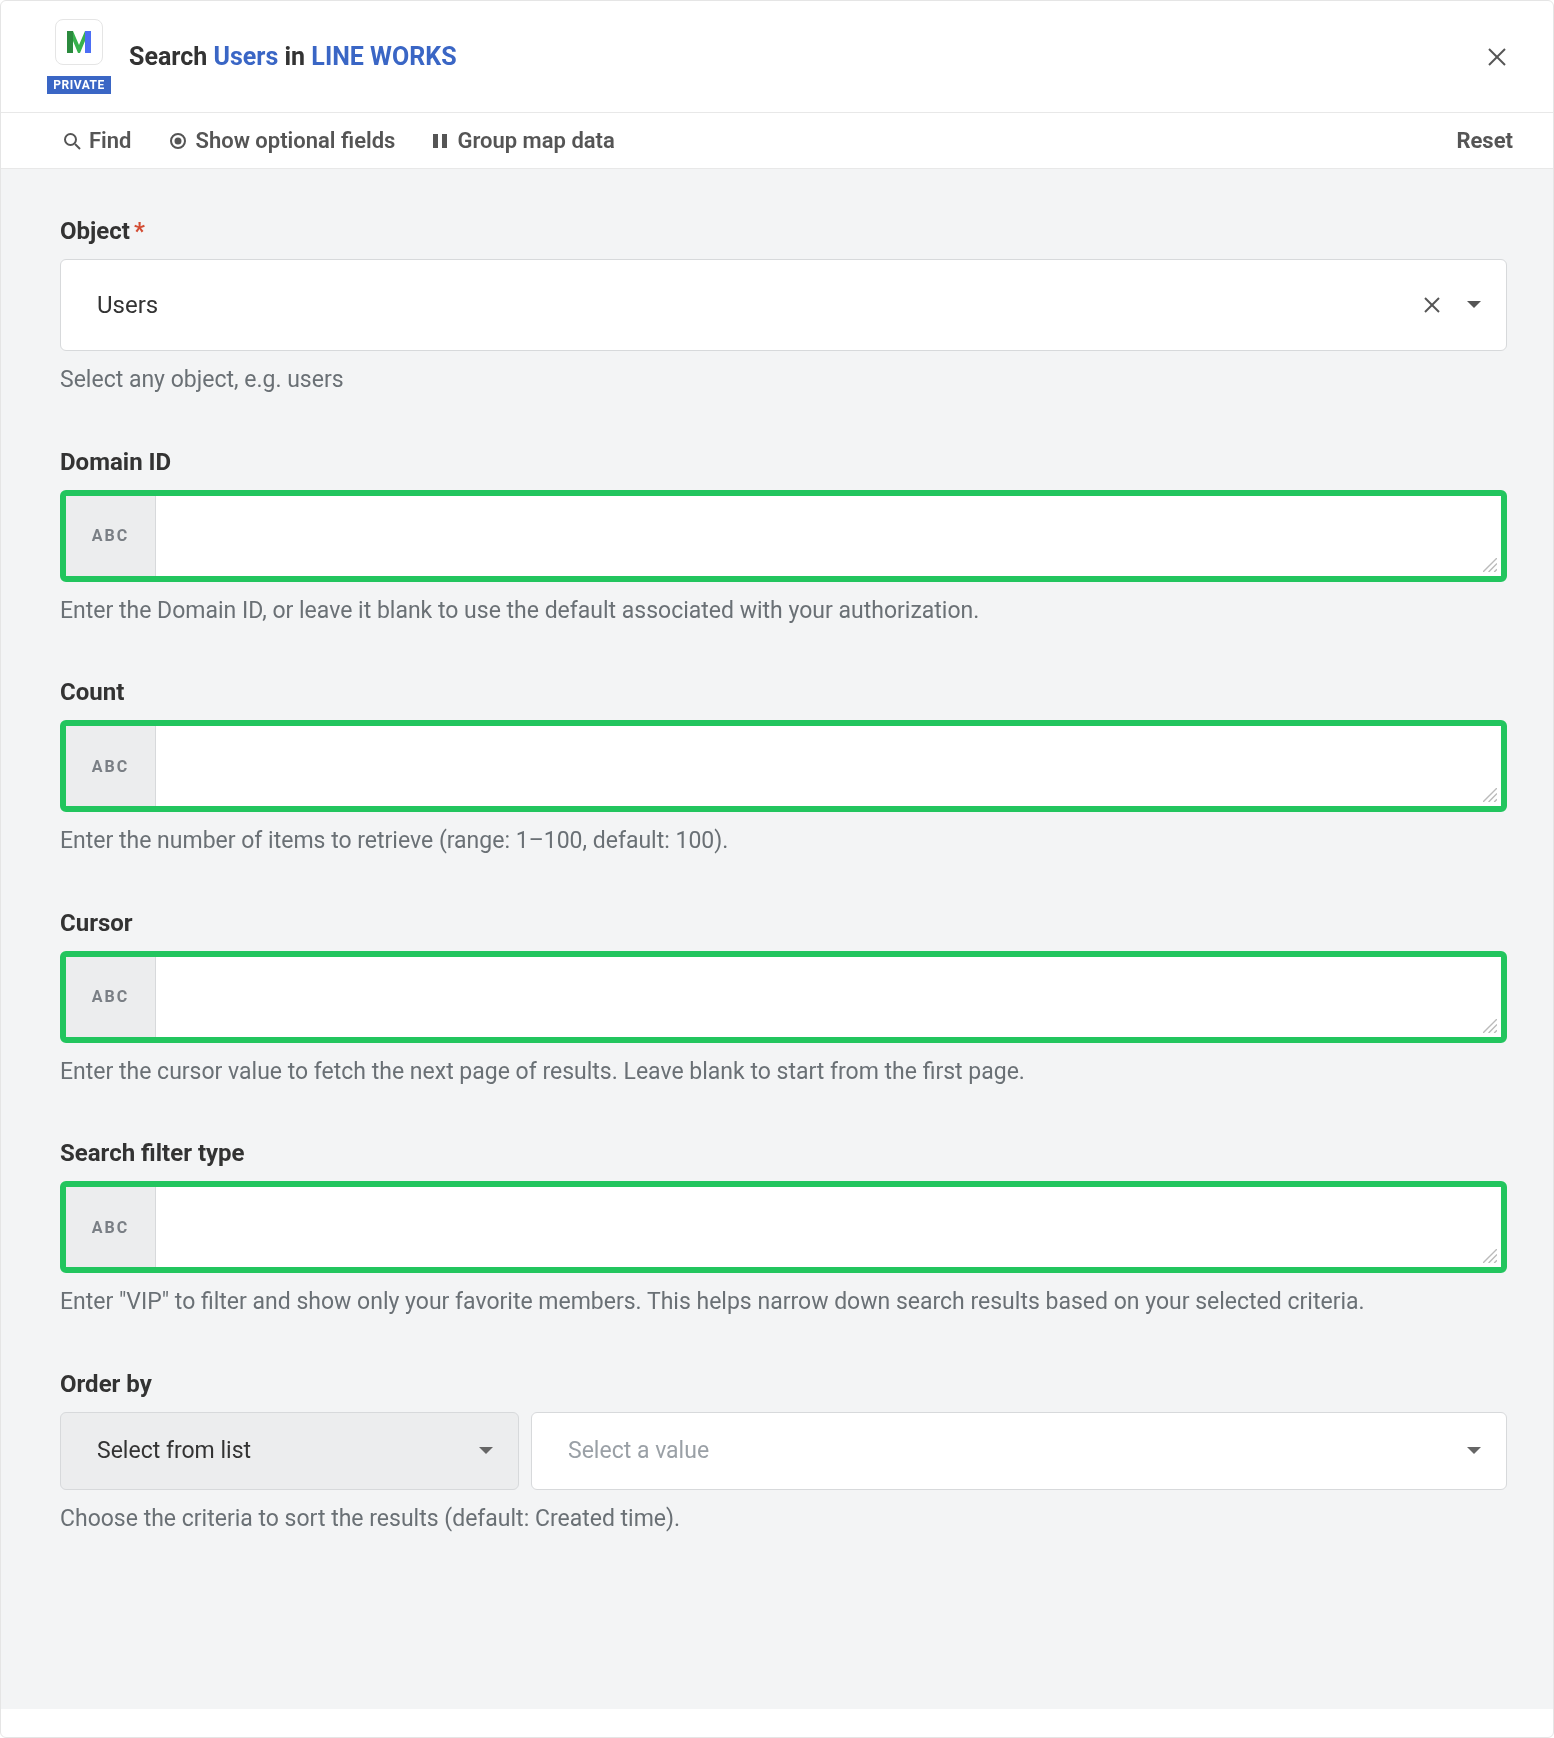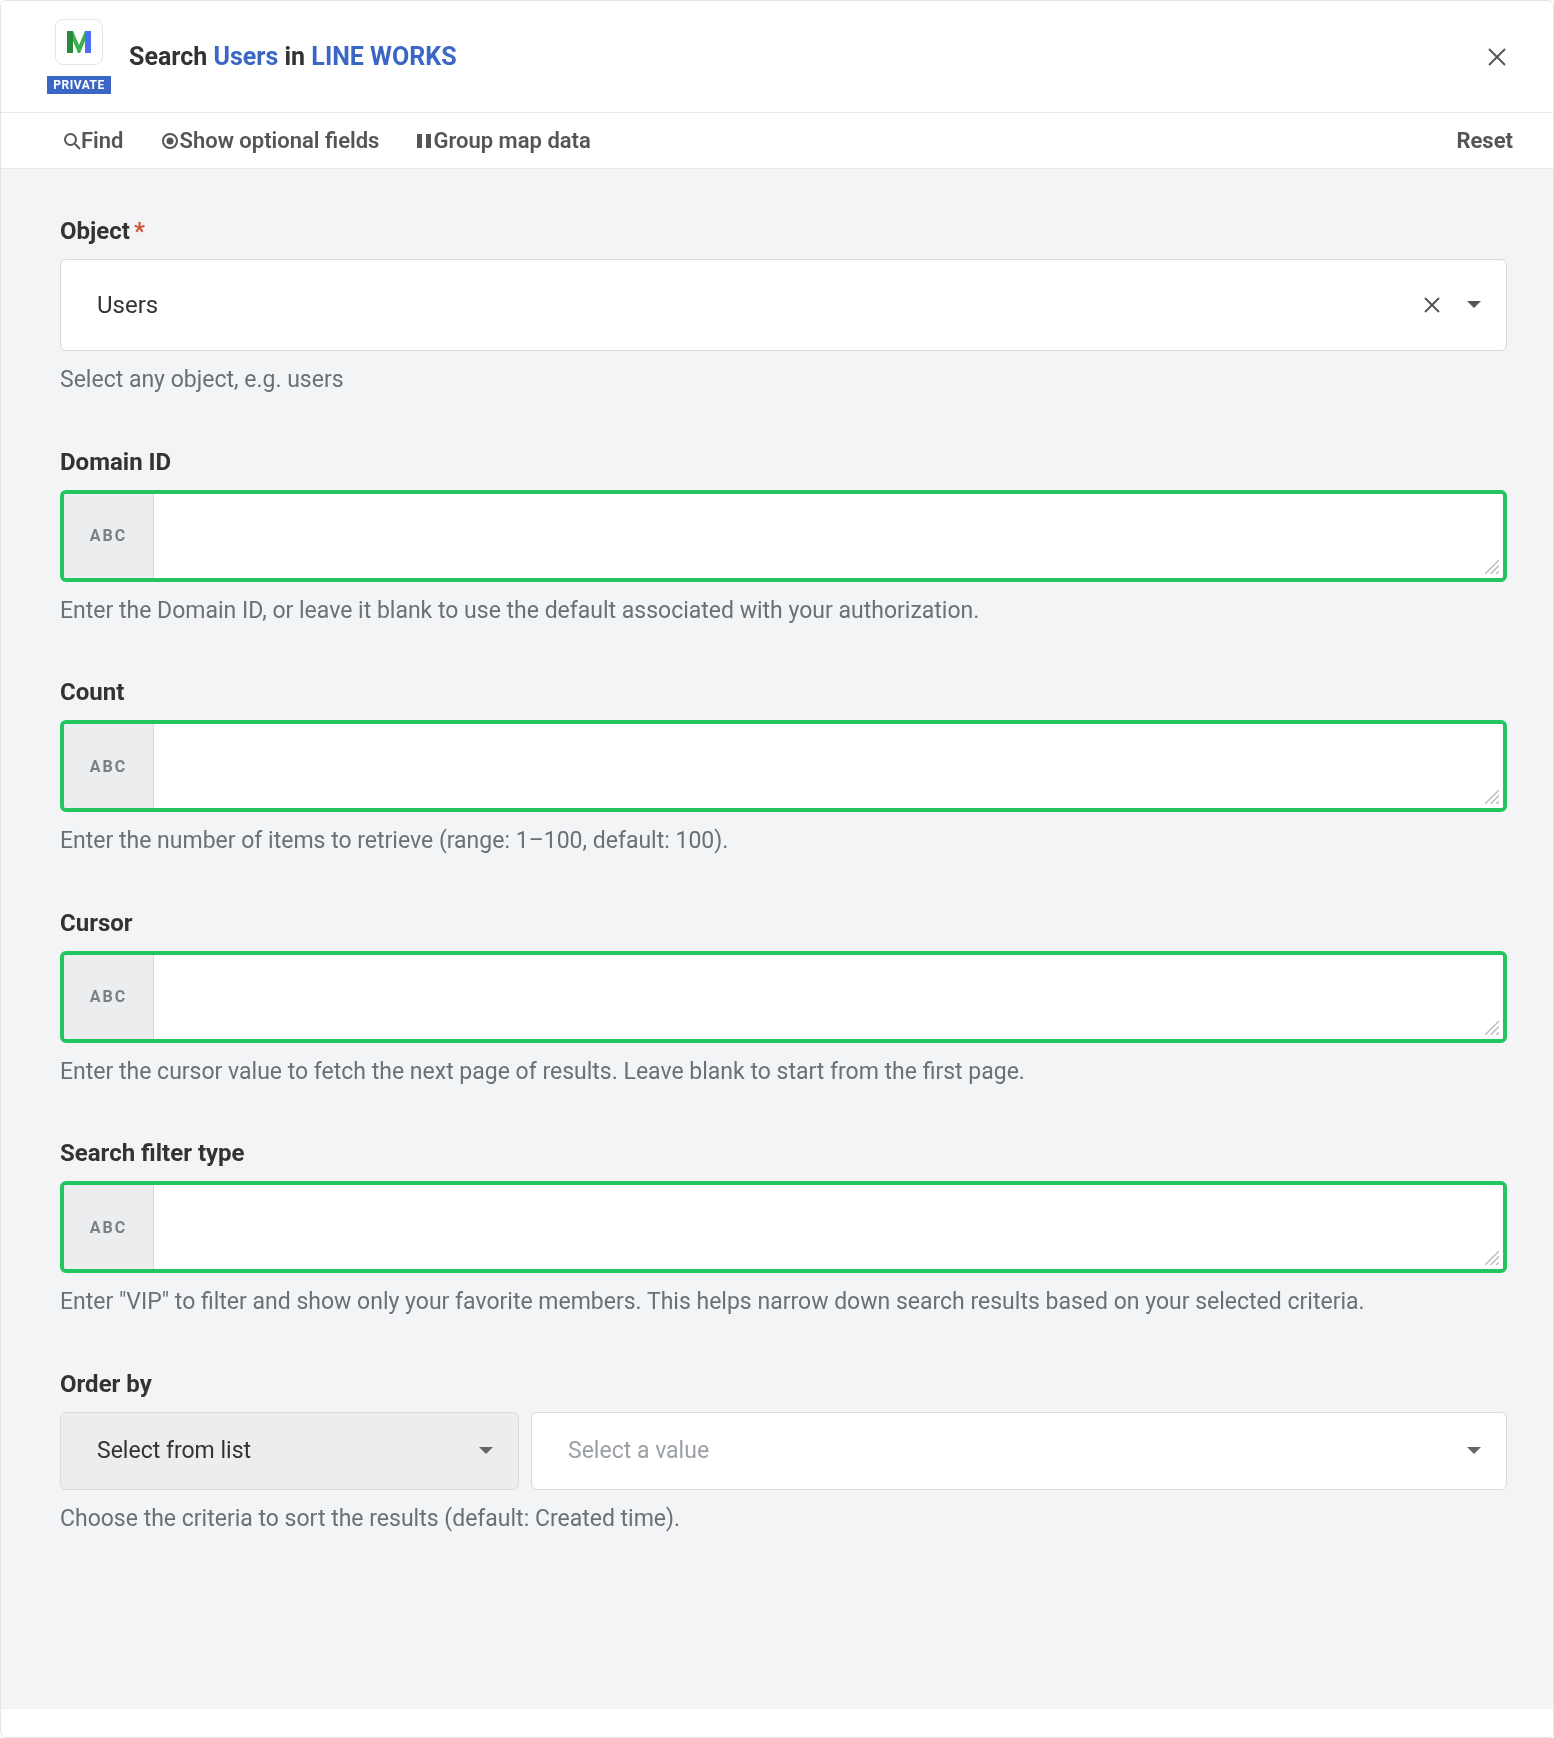--- a/index.html
+++ b/index.html
@@ -73,20 +73,21 @@
     .toolbar {
       display: flex;
       align-items: center;
       padding: 15px 40px 15px 62px;
       border-bottom: 1px solid #e8e8e8;
       font-size: 22px;
     }
     .tool-link {
       display: flex;
       align-items: center;
+      gap: 8px;
       color: #555;
       font-weight: 600;
       margin-right: 36px;
       cursor: pointer;
       text-align: right;
     }
     .tool-link svg { flex-shrink: 0; }
     .spacer { flex: 1; }
     .reset-link {
       color: #555;
@@ -126,21 +127,21 @@
     .combo-value {
       flex: 1;
       font-size: 24px;
       color: #333;
     }
     .combo-icons { display: flex; align-items: center; gap: 24px; color: #666; }
     .icon-btn { display:flex; align-items:center; justify-content:center; cursor:pointer; }
     
     .text-row {
       display: flex;
-      border: 4px solid #22c55e;
+      border: 6px solid #22c55e;
       border-radius: 6px;
       background: #fff;
       overflow: hidden;
       height: 92px;
     }
     .type-chip {
       width: 90px;
       background: #ecedee;
       color: #7a7f85;
       font-size: 16px;

